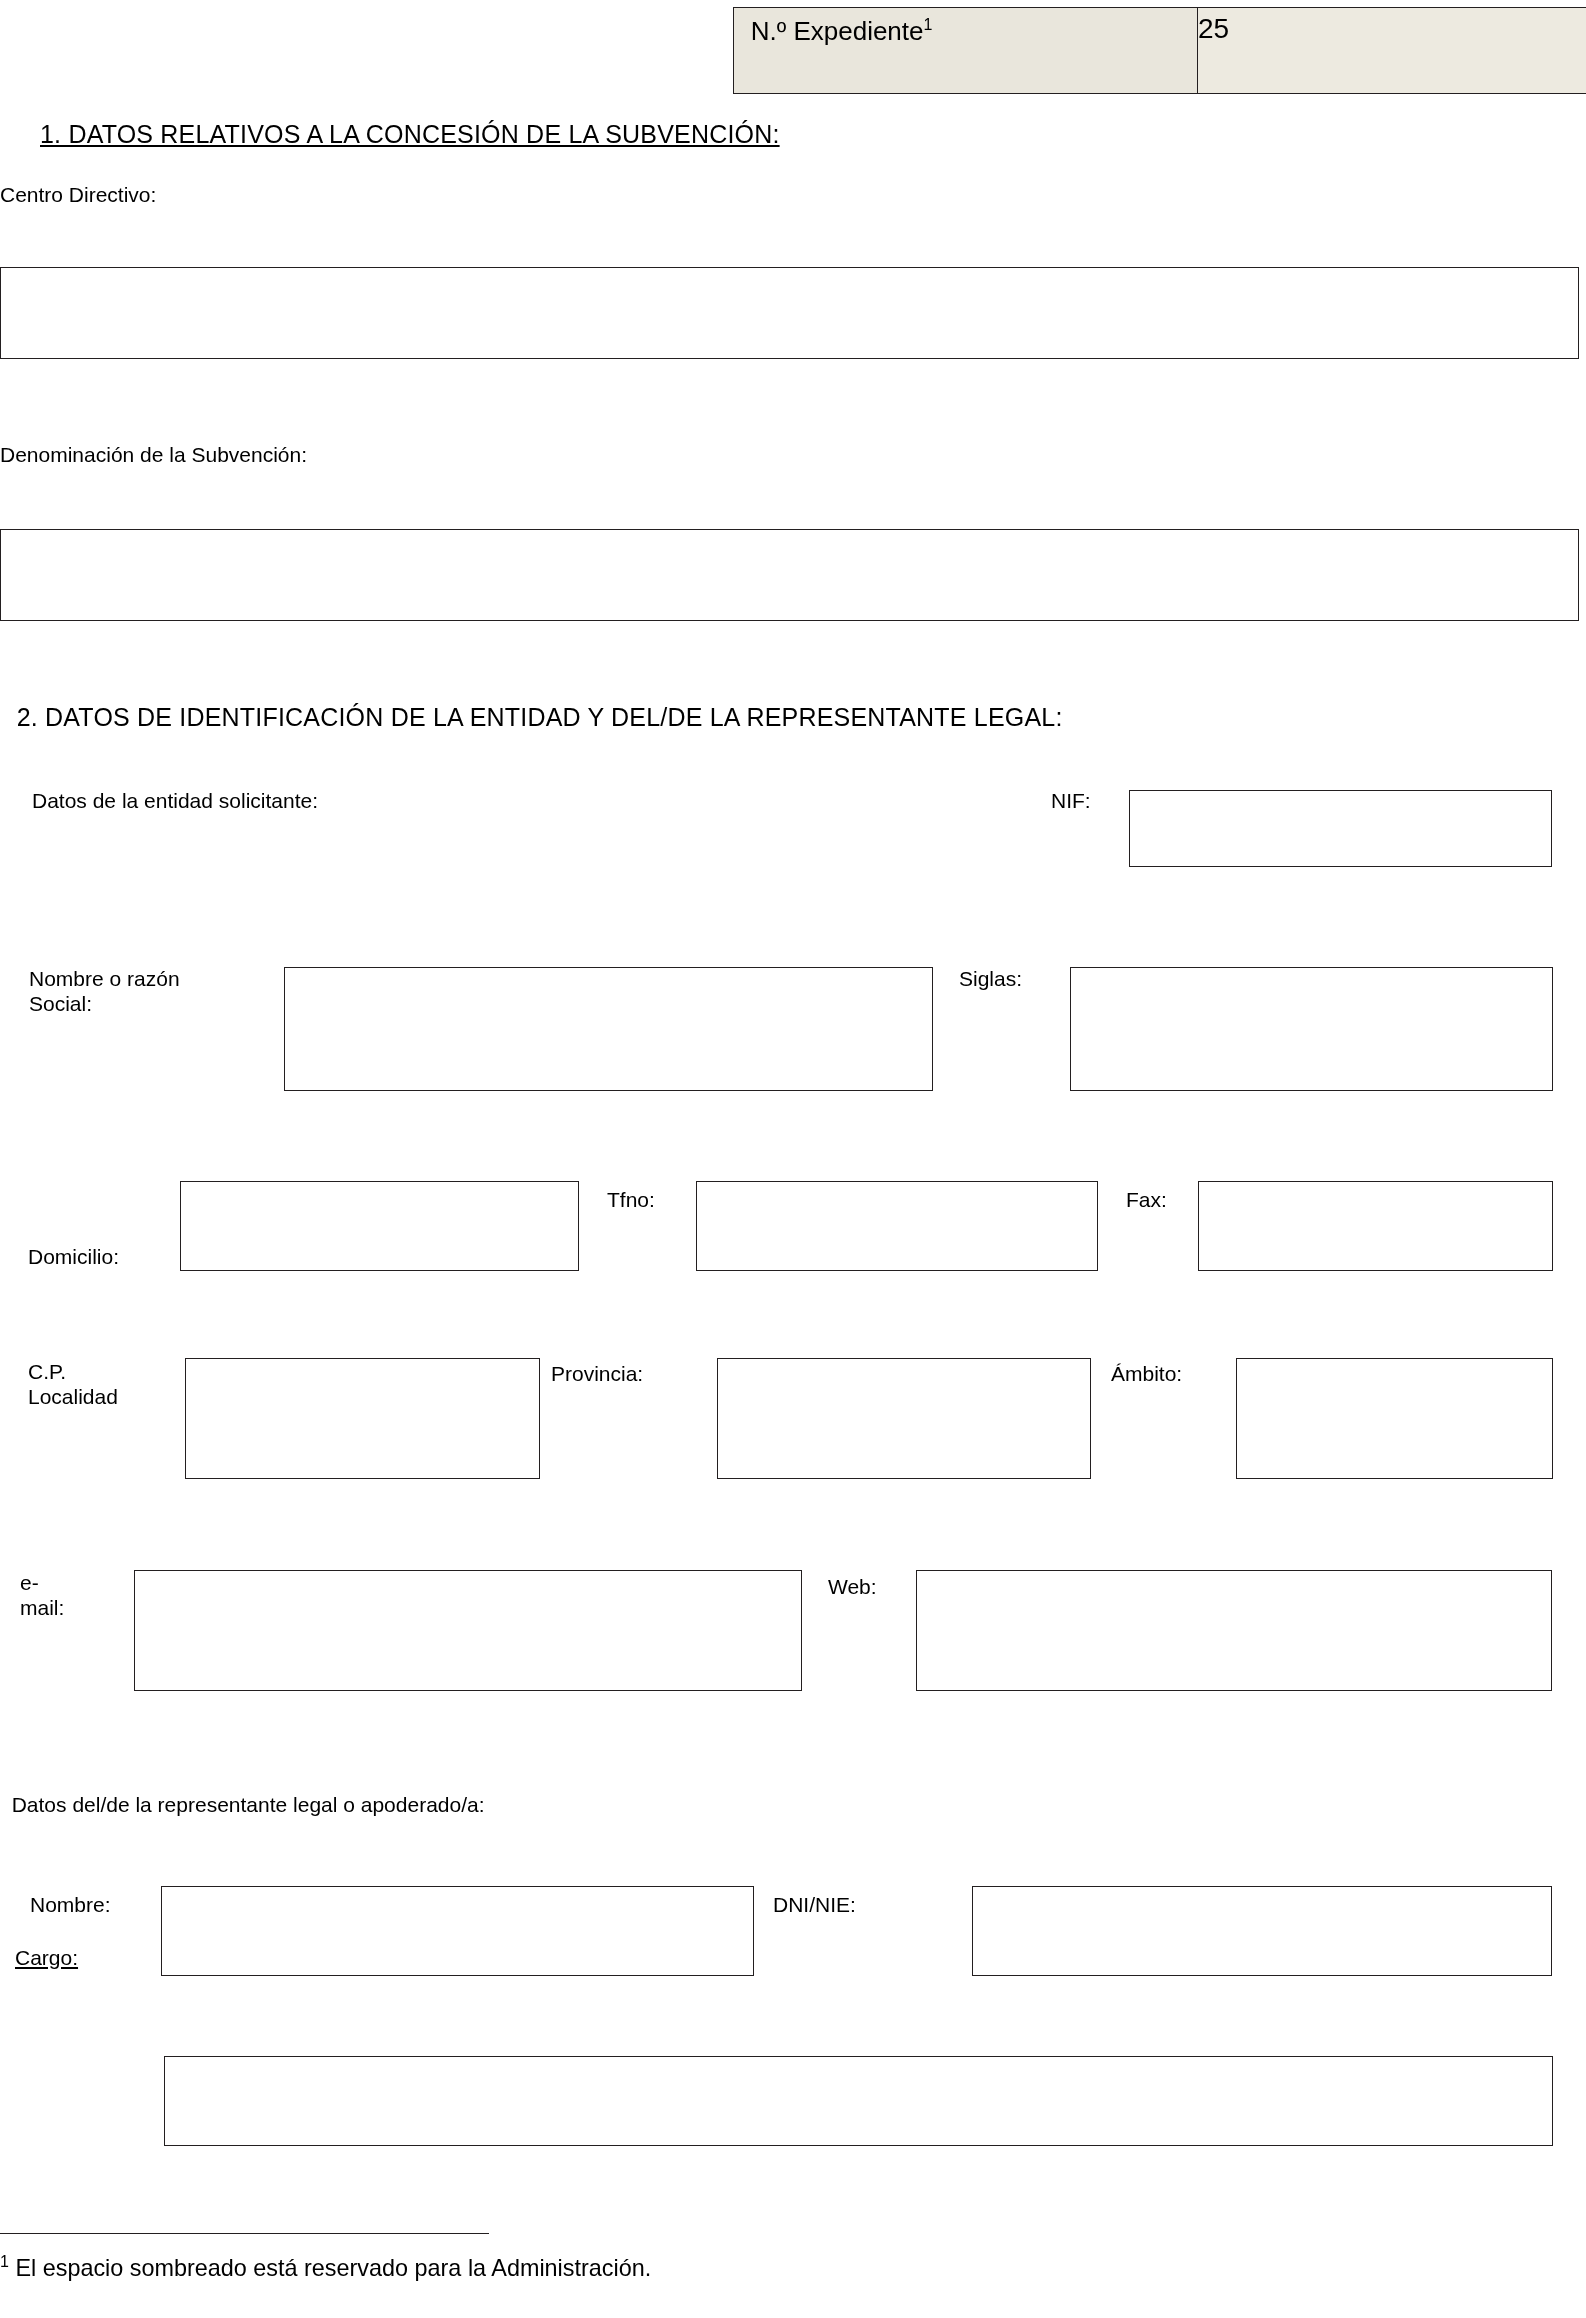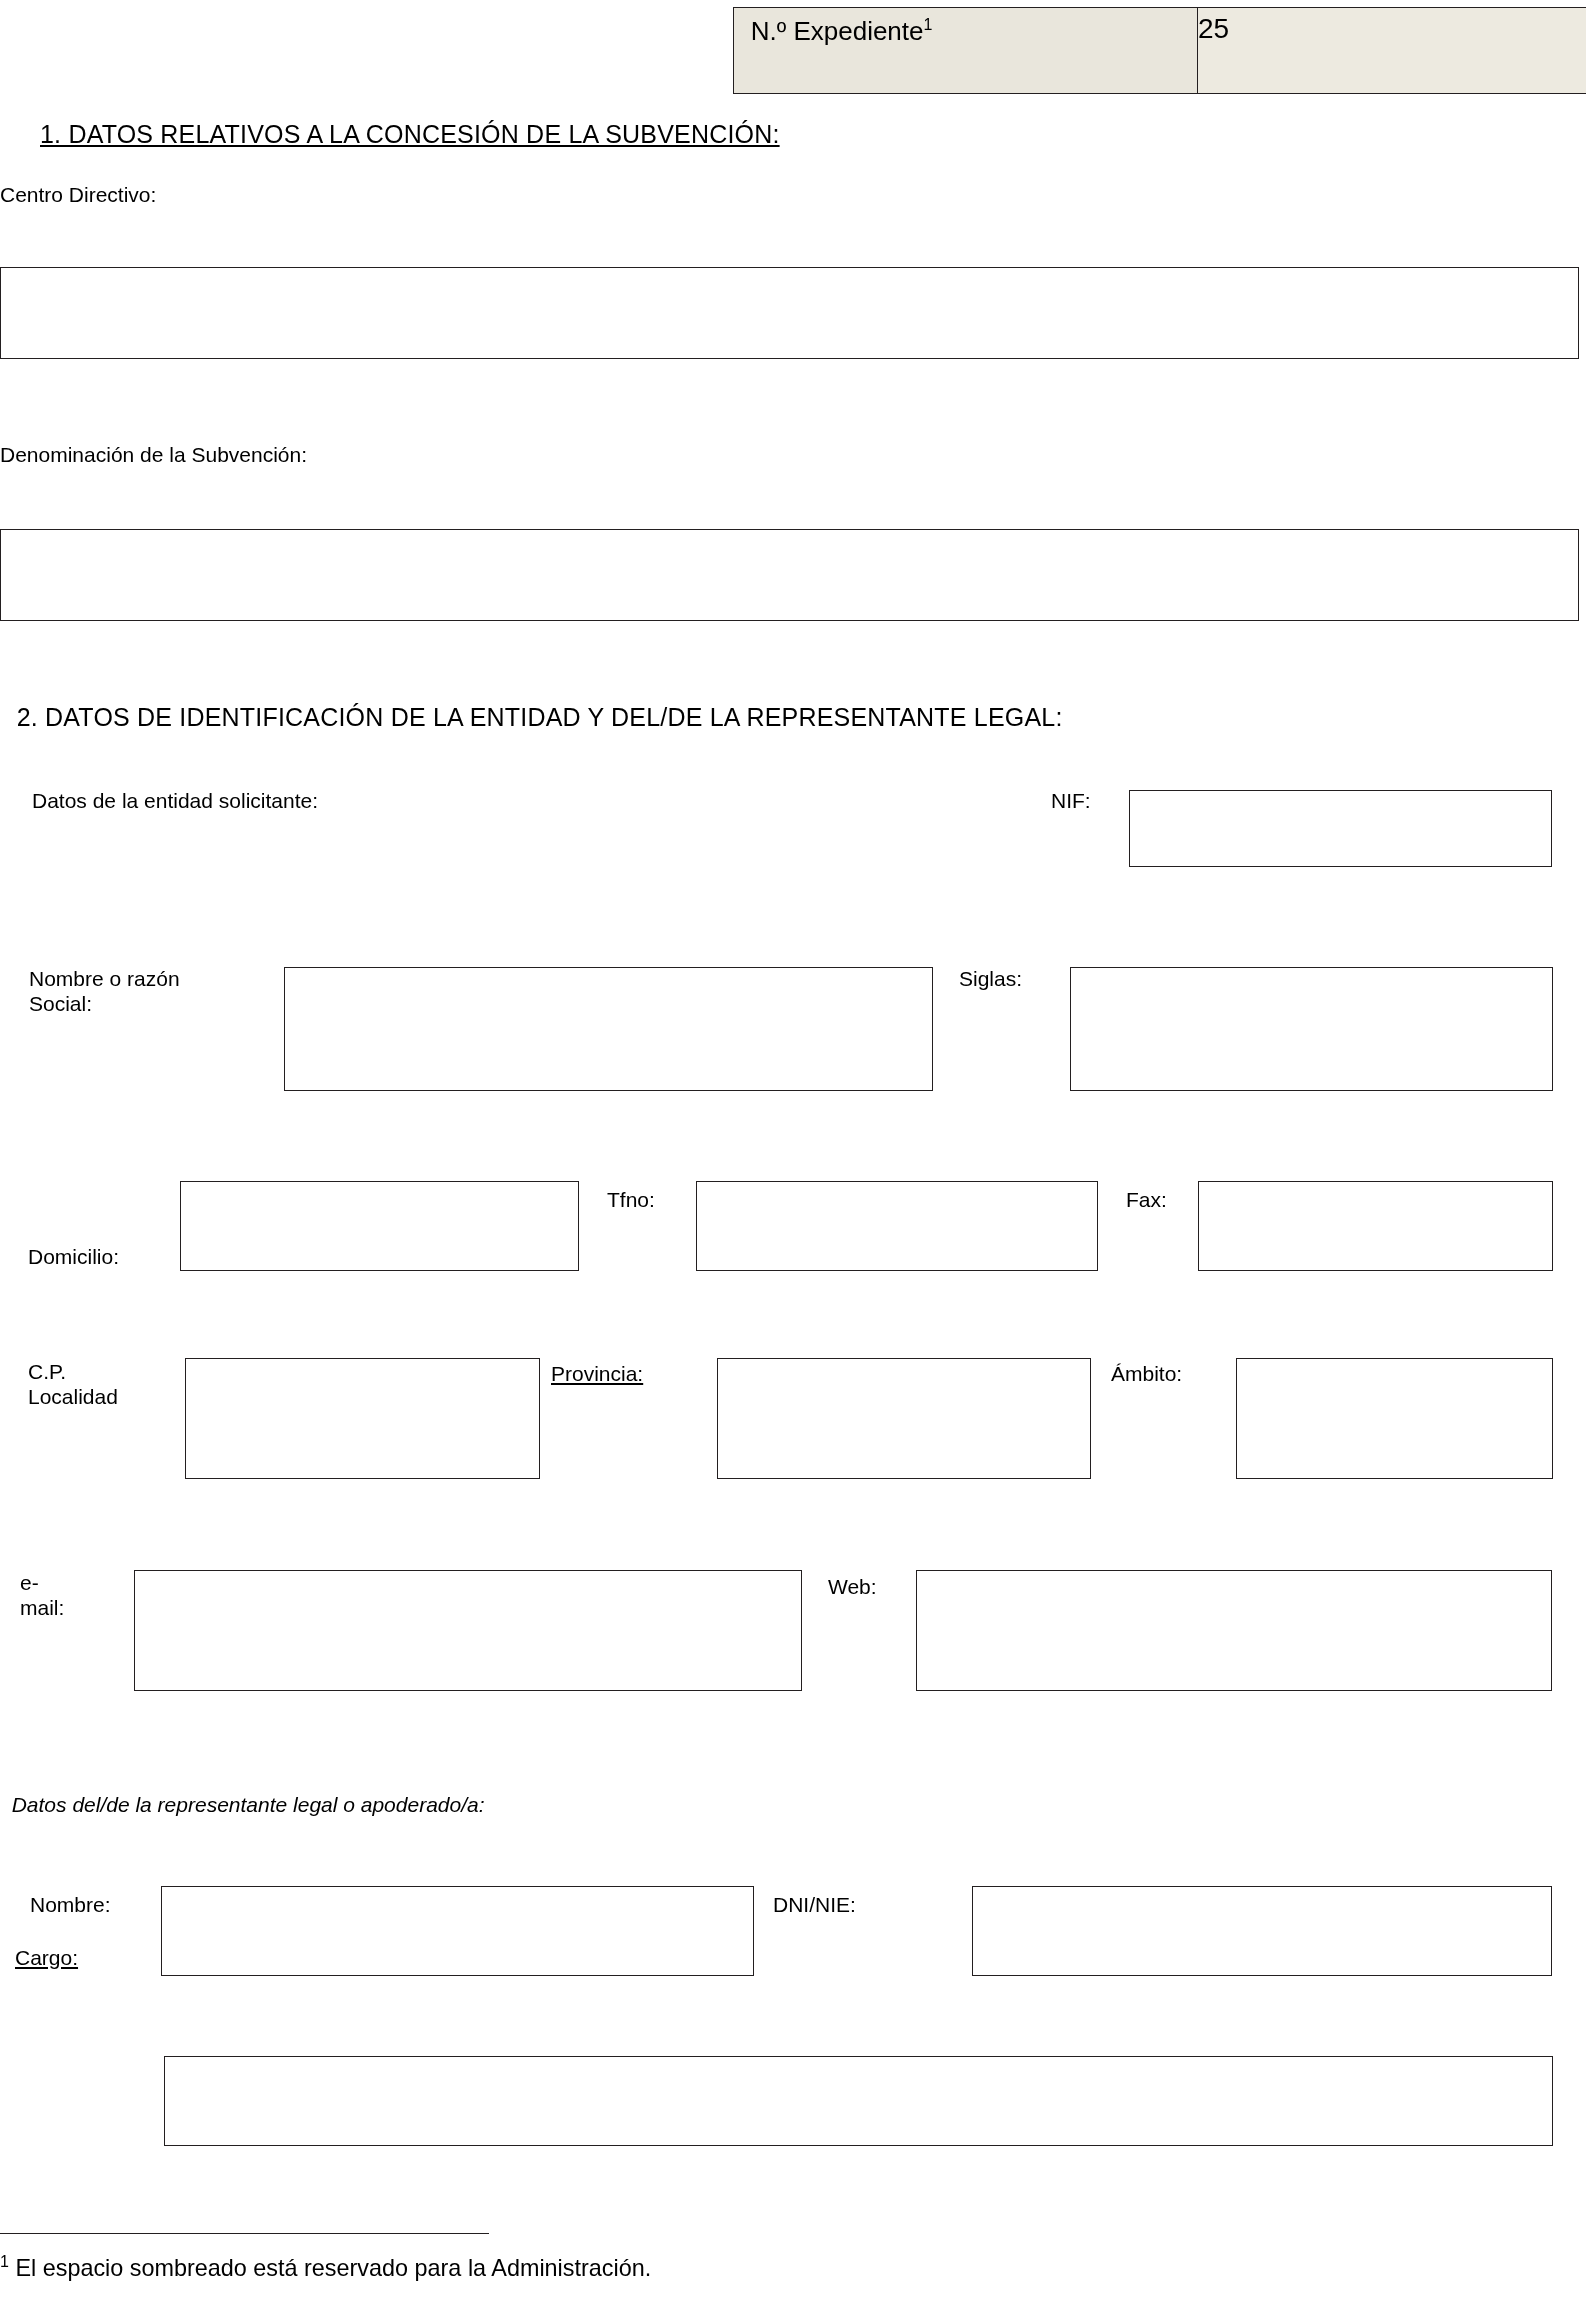--- a/index.html
+++ b/index.html
@@ -171,42 +171,42 @@
   <div class="box" style="left:1198px; top:1181px; width:355px; height:90px;">
     <div class="txt" style="left:10px; top:18.4px; font-size:23.4px; position:relative;"></div>
   </div>
 
   <div class="txt" style="left:28px; top:1359px; line-height:1.2;">C.P.
 Localidad</div>
   <div class="box" style="left:185px; top:1358px; width:355px; height:121px;">
     <div class="txt" style="left:10px; top:18.4px; font-size:23.4px; position:relative;"></div>
   </div>
 
-  <div class="txt" style="left:551px; top:1361px;text-decoration:underline;">Provincia:</div>
+  <div class="txt" style="left:551px; top:1361px;">Provincia:</div>
   <div class="box" style="left:717px; top:1358px; width:374px; height:121px;">
     <div class="txt" style="left:10px; top:18.4px; font-size:23.4px; position:relative;"></div>
   </div>
 
   <div class="txt" style="left:1111px; top:1361px;">Ámbito:</div>
   <div class="box" style="left:1236px; top:1358px; width:317px; height:121px;">
     <div class="txt" style="left:10px; top:18.4px; font-size:23.4px; position:relative;"></div>
   </div>
 
   <div class="txt" style="left:20px; top:1570px; line-height:1.2;">e-
 mail:</div>
   <div class="box" style="left:134px; top:1570px; width:668px; height:121px;">
     <div class="txt" style="left:10px; top:18.4px; font-size:23.4px; position:relative;"></div>
   </div>
 
   <div class="txt" style="left:828px; top:1574px;">Web:</div>
   <div class="box" style="left:916px; top:1570px; width:636px; height:121px;">
     <div class="txt" style="left:10px; top:18.4px; font-size:23.4px; position:relative;"></div>
   </div>
 
-  <div class="txt" style="left:11.7px; top:1792px;font-style:italic;">Datos del/de la representante legal o apoderado/a:</div>
+  <div class="txt" style="left:11.7px; top:1792px;">Datos del/de la representante legal o apoderado/a:</div>
 
   <div class="txt" style="left:30px; top:1892px;">Nombre:</div>
   <div class="box" style="left:161px; top:1886px; width:593px; height:90px;">
     <div class="txt" style="left:10px; top:18.4px; font-size:23.4px; position:relative;"></div>
   </div>
 
   <div class="txt" style="left:773px; top:1892px;">DNI/NIE:</div>
   <div class="box" style="left:972px; top:1886px; width:580px; height:90px;">
     <div class="txt" style="left:10px; top:18.4px; font-size:23.4px; position:relative;"></div>
   </div>

